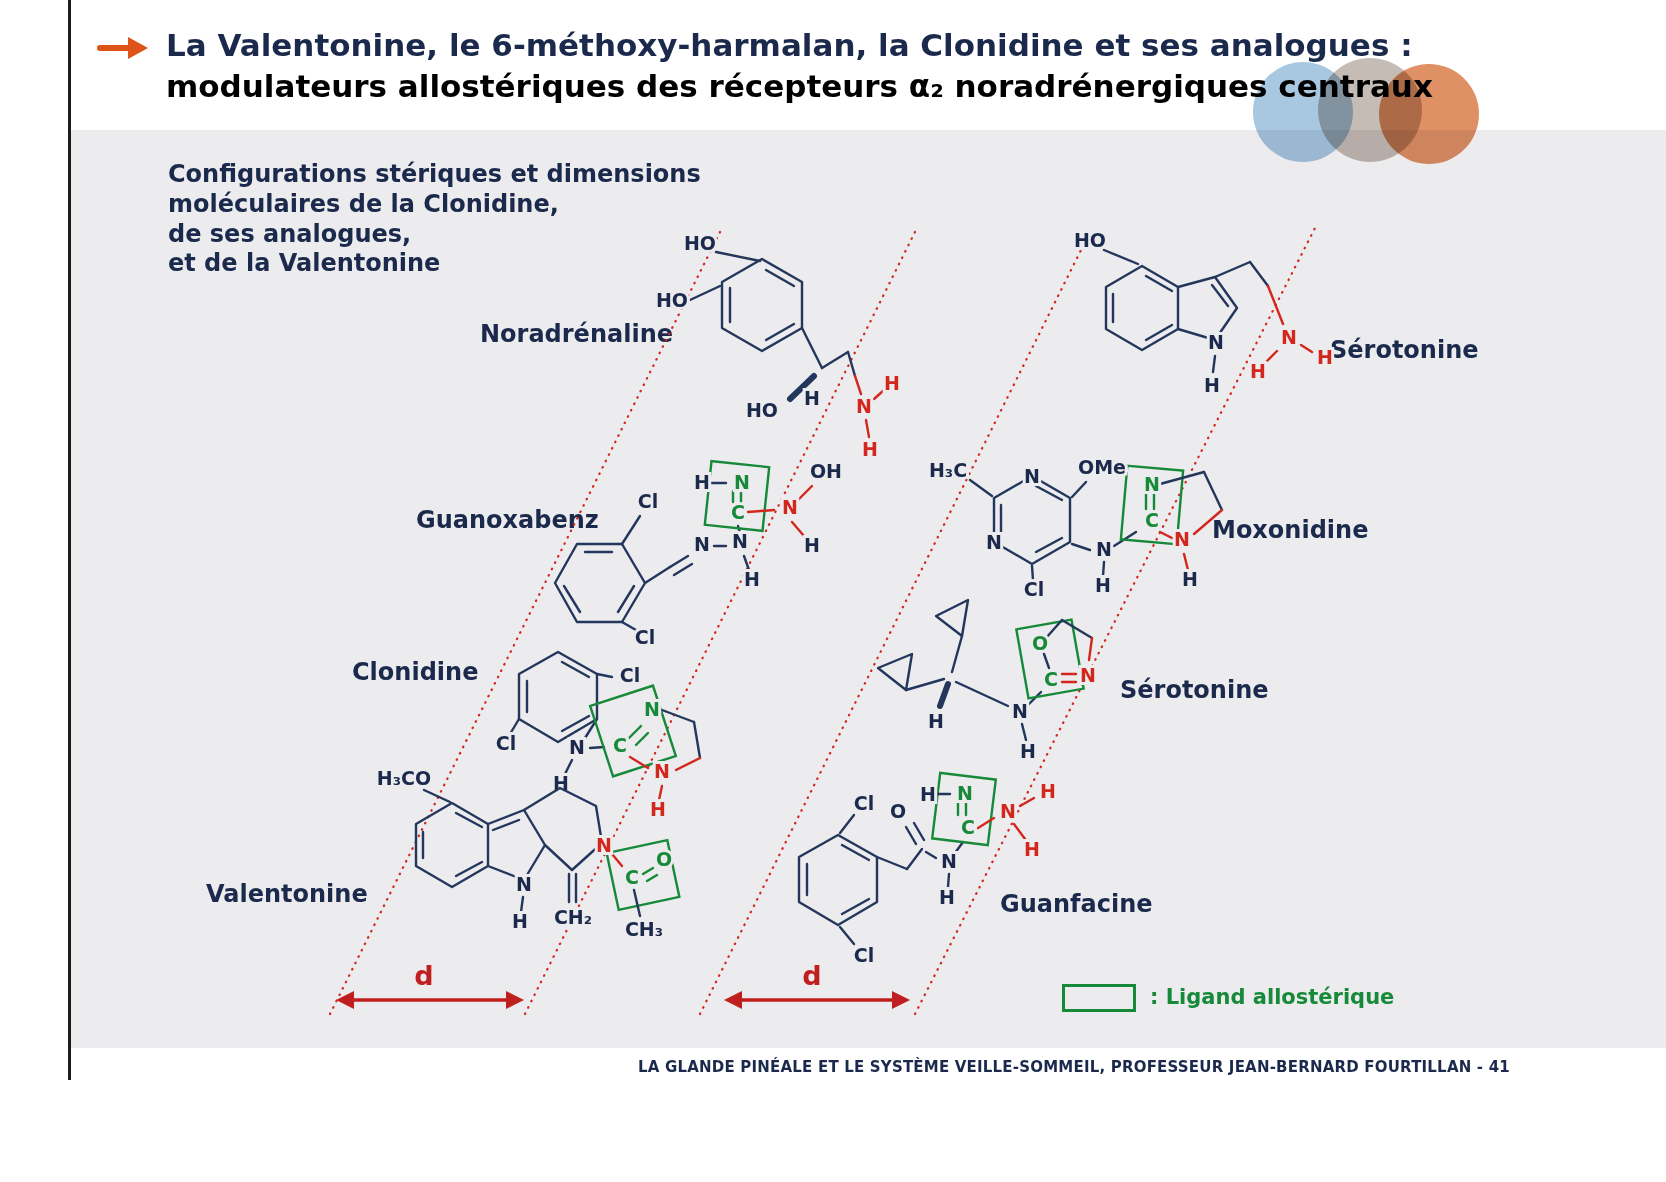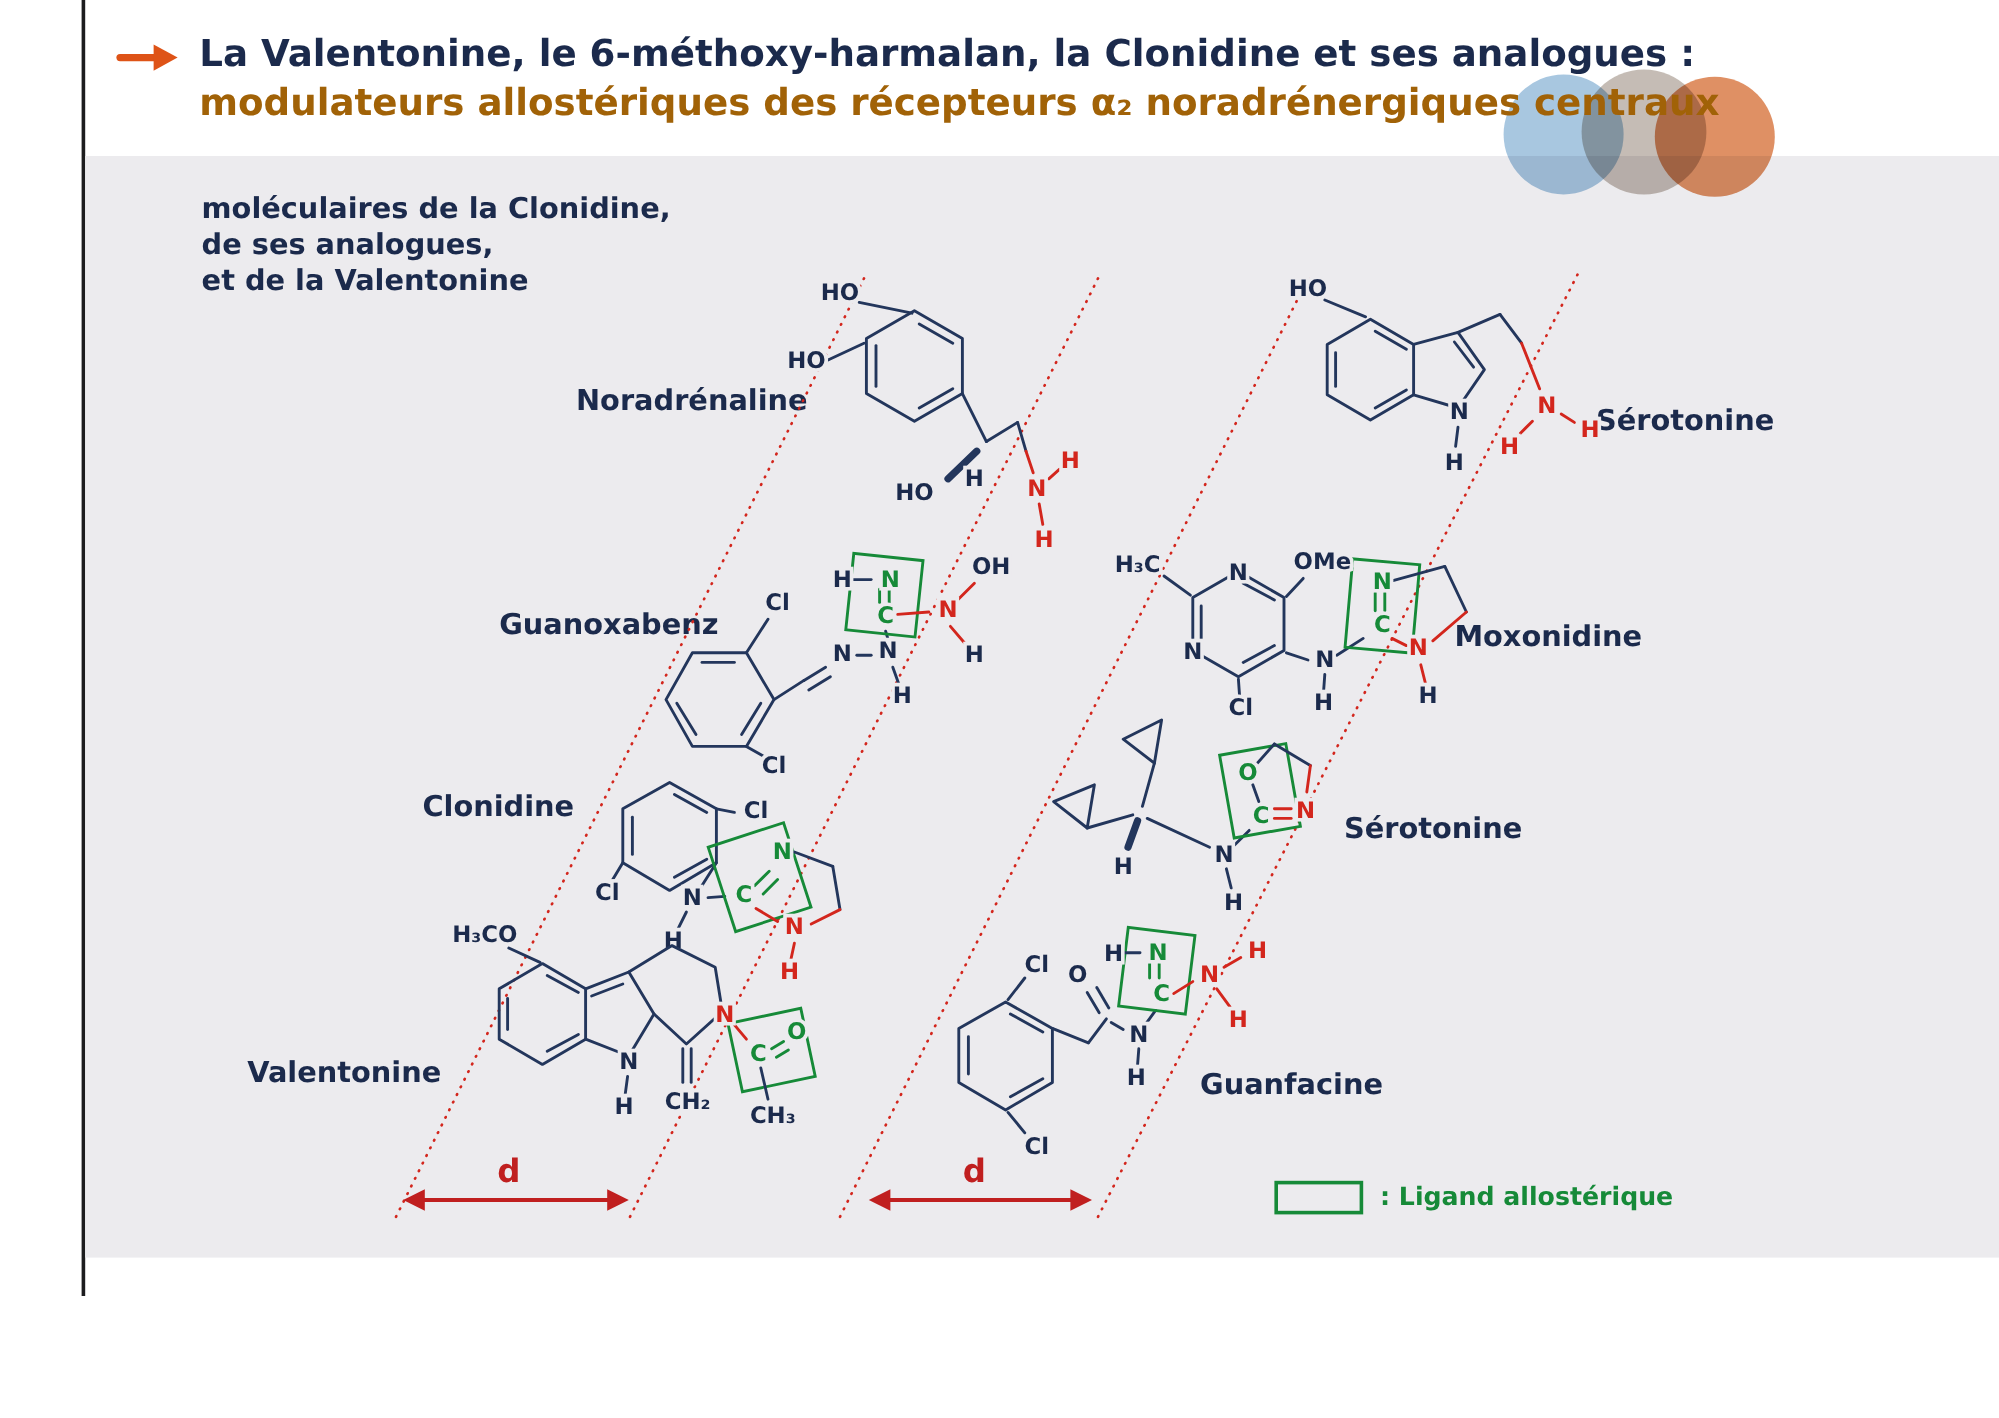--- a/index.html
+++ b/index.html
@@ -2,21 +2,21 @@
 <html><head>
 <meta charset="utf-8">
 <style>
   html,body{margin:0;padding:0;background:#ffffff;}
   body{font-family:"DejaVu Sans","Liberation Sans",sans-serif;}
   .page{position:relative;width:1666px;height:1080px;background:#ffffff;overflow:hidden;}
   .vline{position:absolute;left:68px;top:0;width:3px;height:1182px;background:#1c1c1e;}
   .gray{position:absolute;left:71px;top:130px;width:1595px;height:918px;background:#ECEBEE;}
   .hdr-arrow{position:absolute;left:96px;top:34px;}
   .hdr-t1{position:absolute;left:166px;top:27px;font-size:31px;font-weight:bold;color:#1B2A4C;white-space:nowrap;}
-  .hdr-t2{position:absolute;left:166px;top:68px;font-size:31px;font-weight:bold;color:#a16207;white-space:nowrap;}
+  .hdr-t2{position:absolute;left:166px;top:68px;font-size:31px;font-weight:bold;color:#000000;white-space:nowrap;}
   .circle{position:absolute;border-radius:50%;mix-blend-mode:multiply;opacity:.95;}
   .c-blue{left:1253px;top:62px;width:100px;height:100px;background:#A3C4DF;}
   .c-taupe{left:1318px;top:58px;width:104px;height:104px;background:#C2B9B1;}
   .c-orange{left:1379px;top:64px;width:100px;height:100px;background:#DE8A5C;}
   .caption{position:absolute;left:168px;top:160px;font-size:24px;font-weight:bold;color:#1B2A4C;line-height:1.24;}
   .mol-name{position:absolute;font-size:24px;font-weight:bold;color:#1B2A4C;white-space:nowrap;}
   svg.fig{position:absolute;left:0;top:0;font-family:"DejaVu Sans","Liberation Sans",sans-serif;}
   .ring{fill:none;stroke:#23365C;stroke-width:2.4;stroke-linejoin:round;stroke-linecap:round;}
   .bond{stroke:#23365C;stroke-width:2.4;fill:none;stroke-linecap:round;}
   .bondw{stroke:#23365C;stroke-width:6;fill:none;stroke-linecap:round;}
@@ -49,20 +49,21 @@
   <div class="circle c-orange"></div>
 
   <svg class="hdr-arrow" width="54" height="28">
     <line x1="4" y1="14" x2="34" y2="14" stroke="#DE5317" stroke-width="6" stroke-linecap="round"></line>
     <polygon points="32,3 52,14 32,25" fill="#DE5317"></polygon>
   </svg>
   <div class="hdr-t1">La Valentonine, le 6-méthoxy-harmalan, la Clonidine et ses analogues :</div>
   <div class="hdr-t2">modulateurs allostériques des récepteurs α₂ noradrénergiques centraux</div>
 
   <div class="caption">
+    <div>Configurations stériques et dimensions</div>
     <div>moléculaires de la Clonidine,</div>
     <div>de ses analogues,</div>
     <div>et de la Valentonine</div>
   </div>
 
   <div class="mol-name" style="left:480px;top:320px;">Noradrénaline</div>
   <div class="mol-name" style="left:1330px;top:300px;margin-top:36px;">Sérotonine</div>
   <div class="mol-name" style="left:416px;top:506px;">Guanoxabenz</div>
   <div class="mol-name" style="left:1212px;top:516px;">Moxonidine</div>
   <div class="mol-name" style="left:352px;top:658px;text-align:right;">Clonidine</div>
@@ -310,14 +311,17 @@
       <line class="arr" x1="740" y1="1000" x2="894" y2="1000"></line>
       <polygon class="arrhead" points="724,1000 742,991 742,1009"></polygon>
       <polygon class="arrhead" points="910,1000 892,991 892,1009"></polygon>
       <text class="dlab" x="812" y="985">d</text>
     </g>
   </svg>
 
   <div class="legend-box"></div>
   <div class="legend-label">: Ligand allostérique</div>
 
+  <div class="footer">
+    <span>LA GLANDE PINÉALE ET LE SYSTÈME VEILLE-SOMMEIL, PROFESSEUR JEAN-BERNARD FOURTILLAN - </span><span class="pg">41</span>
+  </div>
 
 </div>
 
 </body></html>

